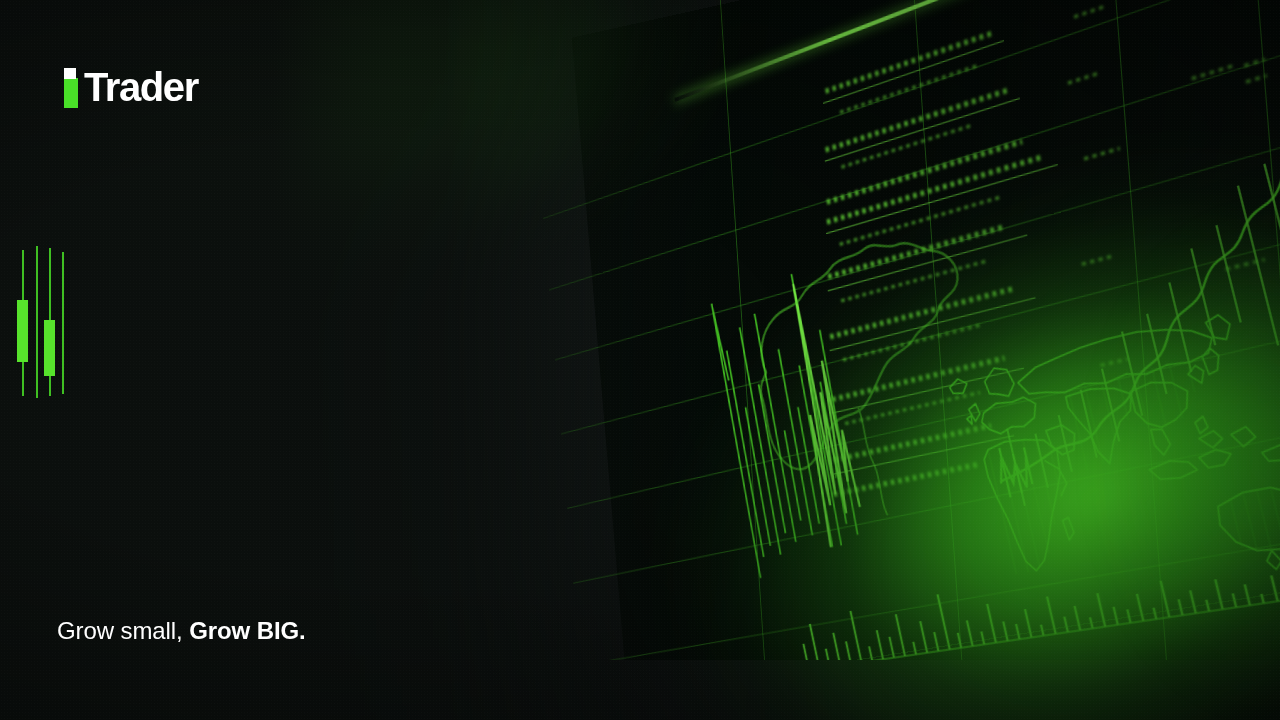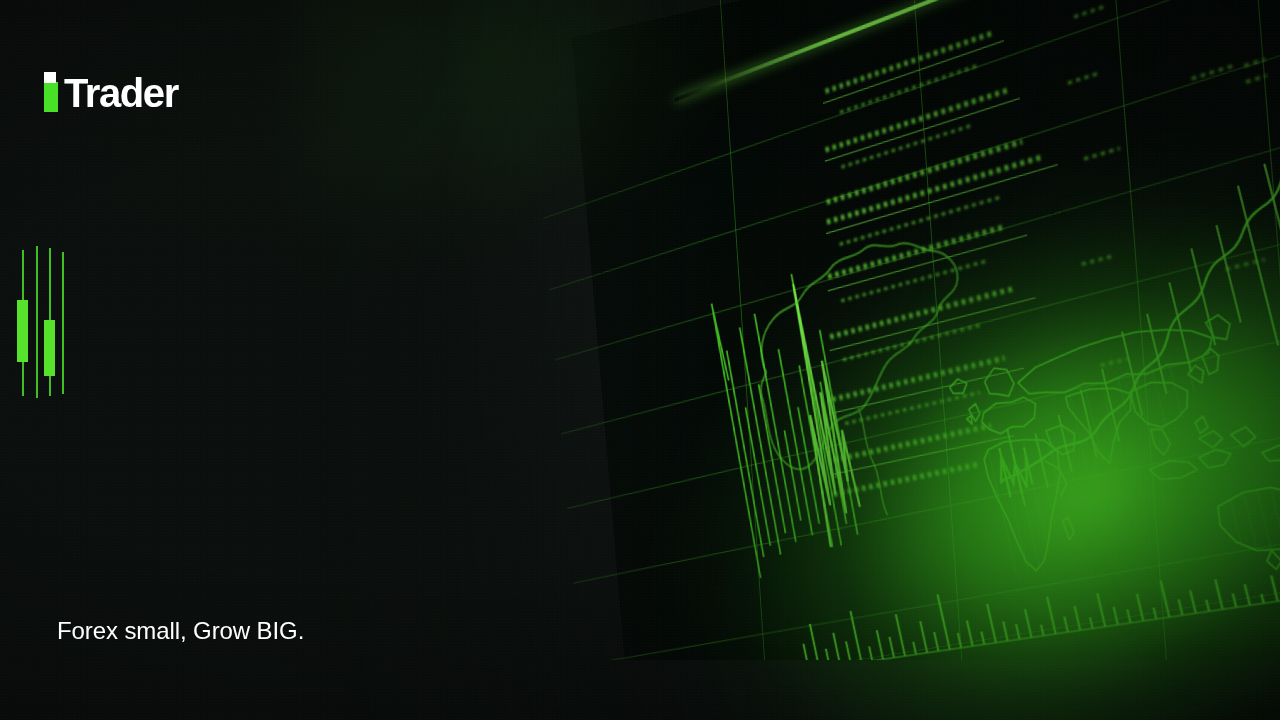--- a/index.html
+++ b/index.html
@@ -128,22 +128,22 @@
       radial-gradient(rgba(255,255,255,.06) 0.5px, transparent 0.6px);
     background-size:3px 3px, 5px 5px;
     background-position:0 0, 2px 1px;
   }
 
   
   .content{ position:absolute; inset:0; }
 
   
   .logo{
-    position:absolute; left:44px; top:68px;
-    display:flex; align-items:flex-end;
+    position:absolute; left:64px; top:68px;
+    display:flex; 
     height:44px;
     user-select:none;
   }
   .logo-i{ position:relative; width:16px; height:40px; margin-right:4px; }
   .logo-i-stem{
     position:absolute; left:0; bottom:0; width:14px; height:30px;
     background:#49e028;
   }
   .logo-i-dot{
     position:absolute; left:0; top:0; width:12px; height:11px;
@@ -168,21 +168,21 @@
     letter-spacing:-0.4px;
   }
   .headline .ln{ display:block; white-space:nowrap; }
 
   
   .tagline{
     position:absolute; left:57px; top:616px;
     color:#ffffff; font-size:24px; line-height:30px;
     font-weight:400; letter-spacing:-0.1px;
   }
-  .tagline b{ font-weight:400; }
+  .tagline b{ font-weight:700; }
 </style>
 </head>
 <body>
 
 <div id="stage">
 
   <div class="bg-base"></div>
 
   <div class="terminal">
     <div class="terminal-inner">
@@ -454,18 +454,18 @@
       <span class="wick" style="left:6px;  top:4px;  height:146px;"></span>
       <span class="wick" style="left:20px; top:0px;  height:152px;"></span>
       <span class="wick" style="left:33px; top:2px;  height:148px;"></span>
       <span class="wick" style="left:46px; top:6px;  height:142px;"></span>
       <span class="body" style="left:1px;  top:54px; height:62px;"></span>
       <span class="body" style="left:28px; top:74px; height:56px;"></span>
     </div>
 
 
     <div class="tagline">
-      <span>Forex small,</span>
+      <span>Grow small,</span>
       <b>Grow BIG.</b>
     </div>
 
   </div>
 </div>
 
 </body></html>

